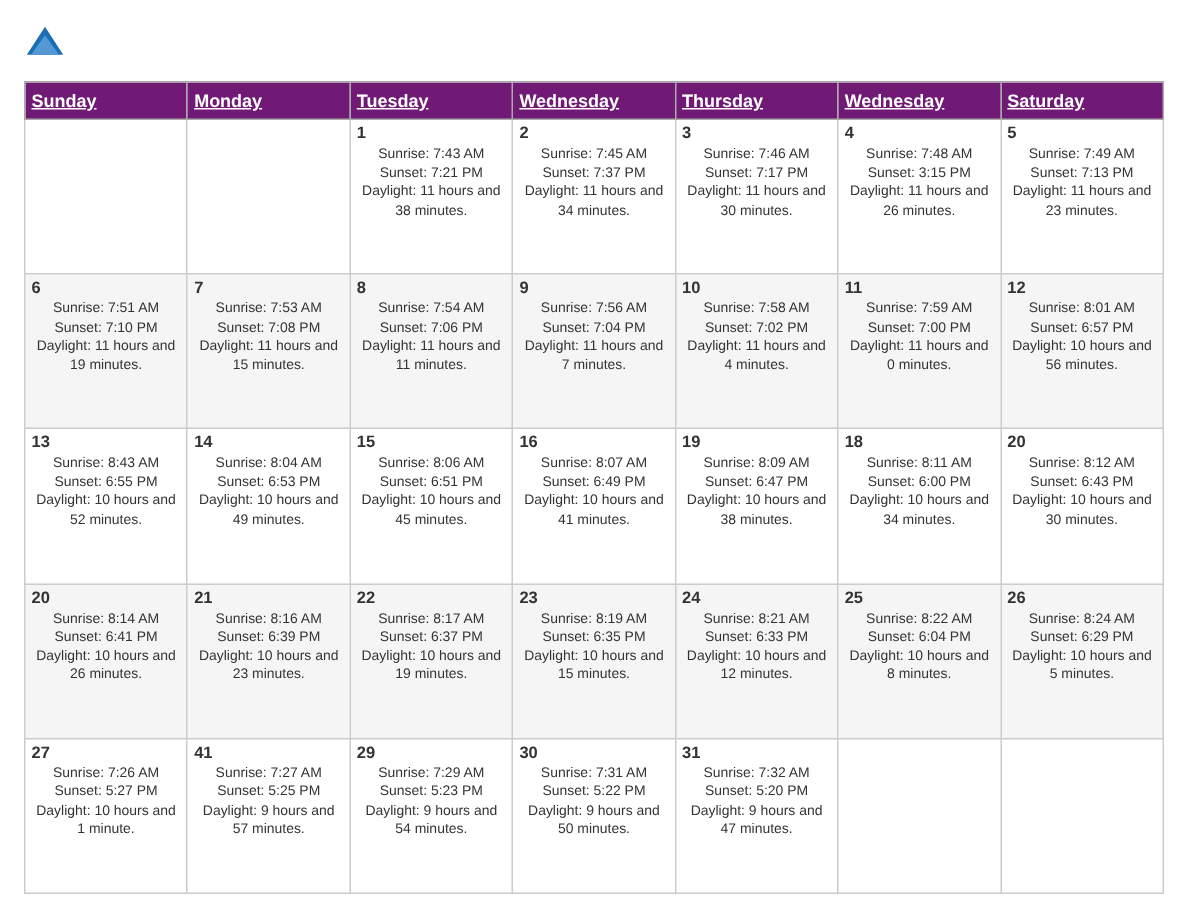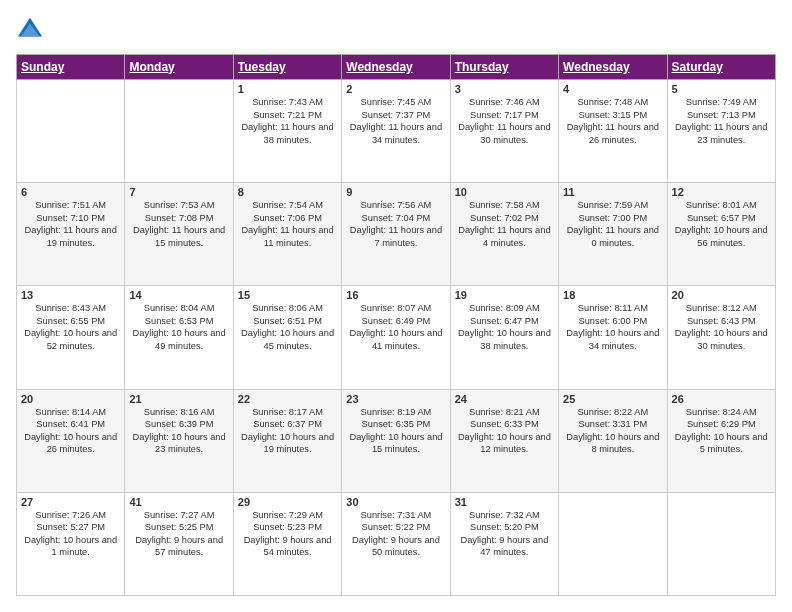--- a/index.html
+++ b/index.html
@@ -310,21 +310,21 @@
           <td>
             <span class="day-num">24</span>
             <div class="day-info">Sunrise: 8:21 AM
 Sunset: 6:33 PM
 Daylight: 10 hours
 and 12 minutes.</div>
           </td>
           <td>
             <span class="day-num">25</span>
             <div class="day-info">Sunrise: 8:22 AM
-Sunset: 3:31 PM
+Sunset: 6:04 PM
 Daylight: 10 hours
 and 8 minutes.</div>
           </td>
           <td>
             <span class="day-num">26</span>
             <div class="day-info">Sunrise: 8:24 AM
 Sunset: 6:29 PM
 Daylight: 10 hours
 and 5 minutes.</div>
           </td>

